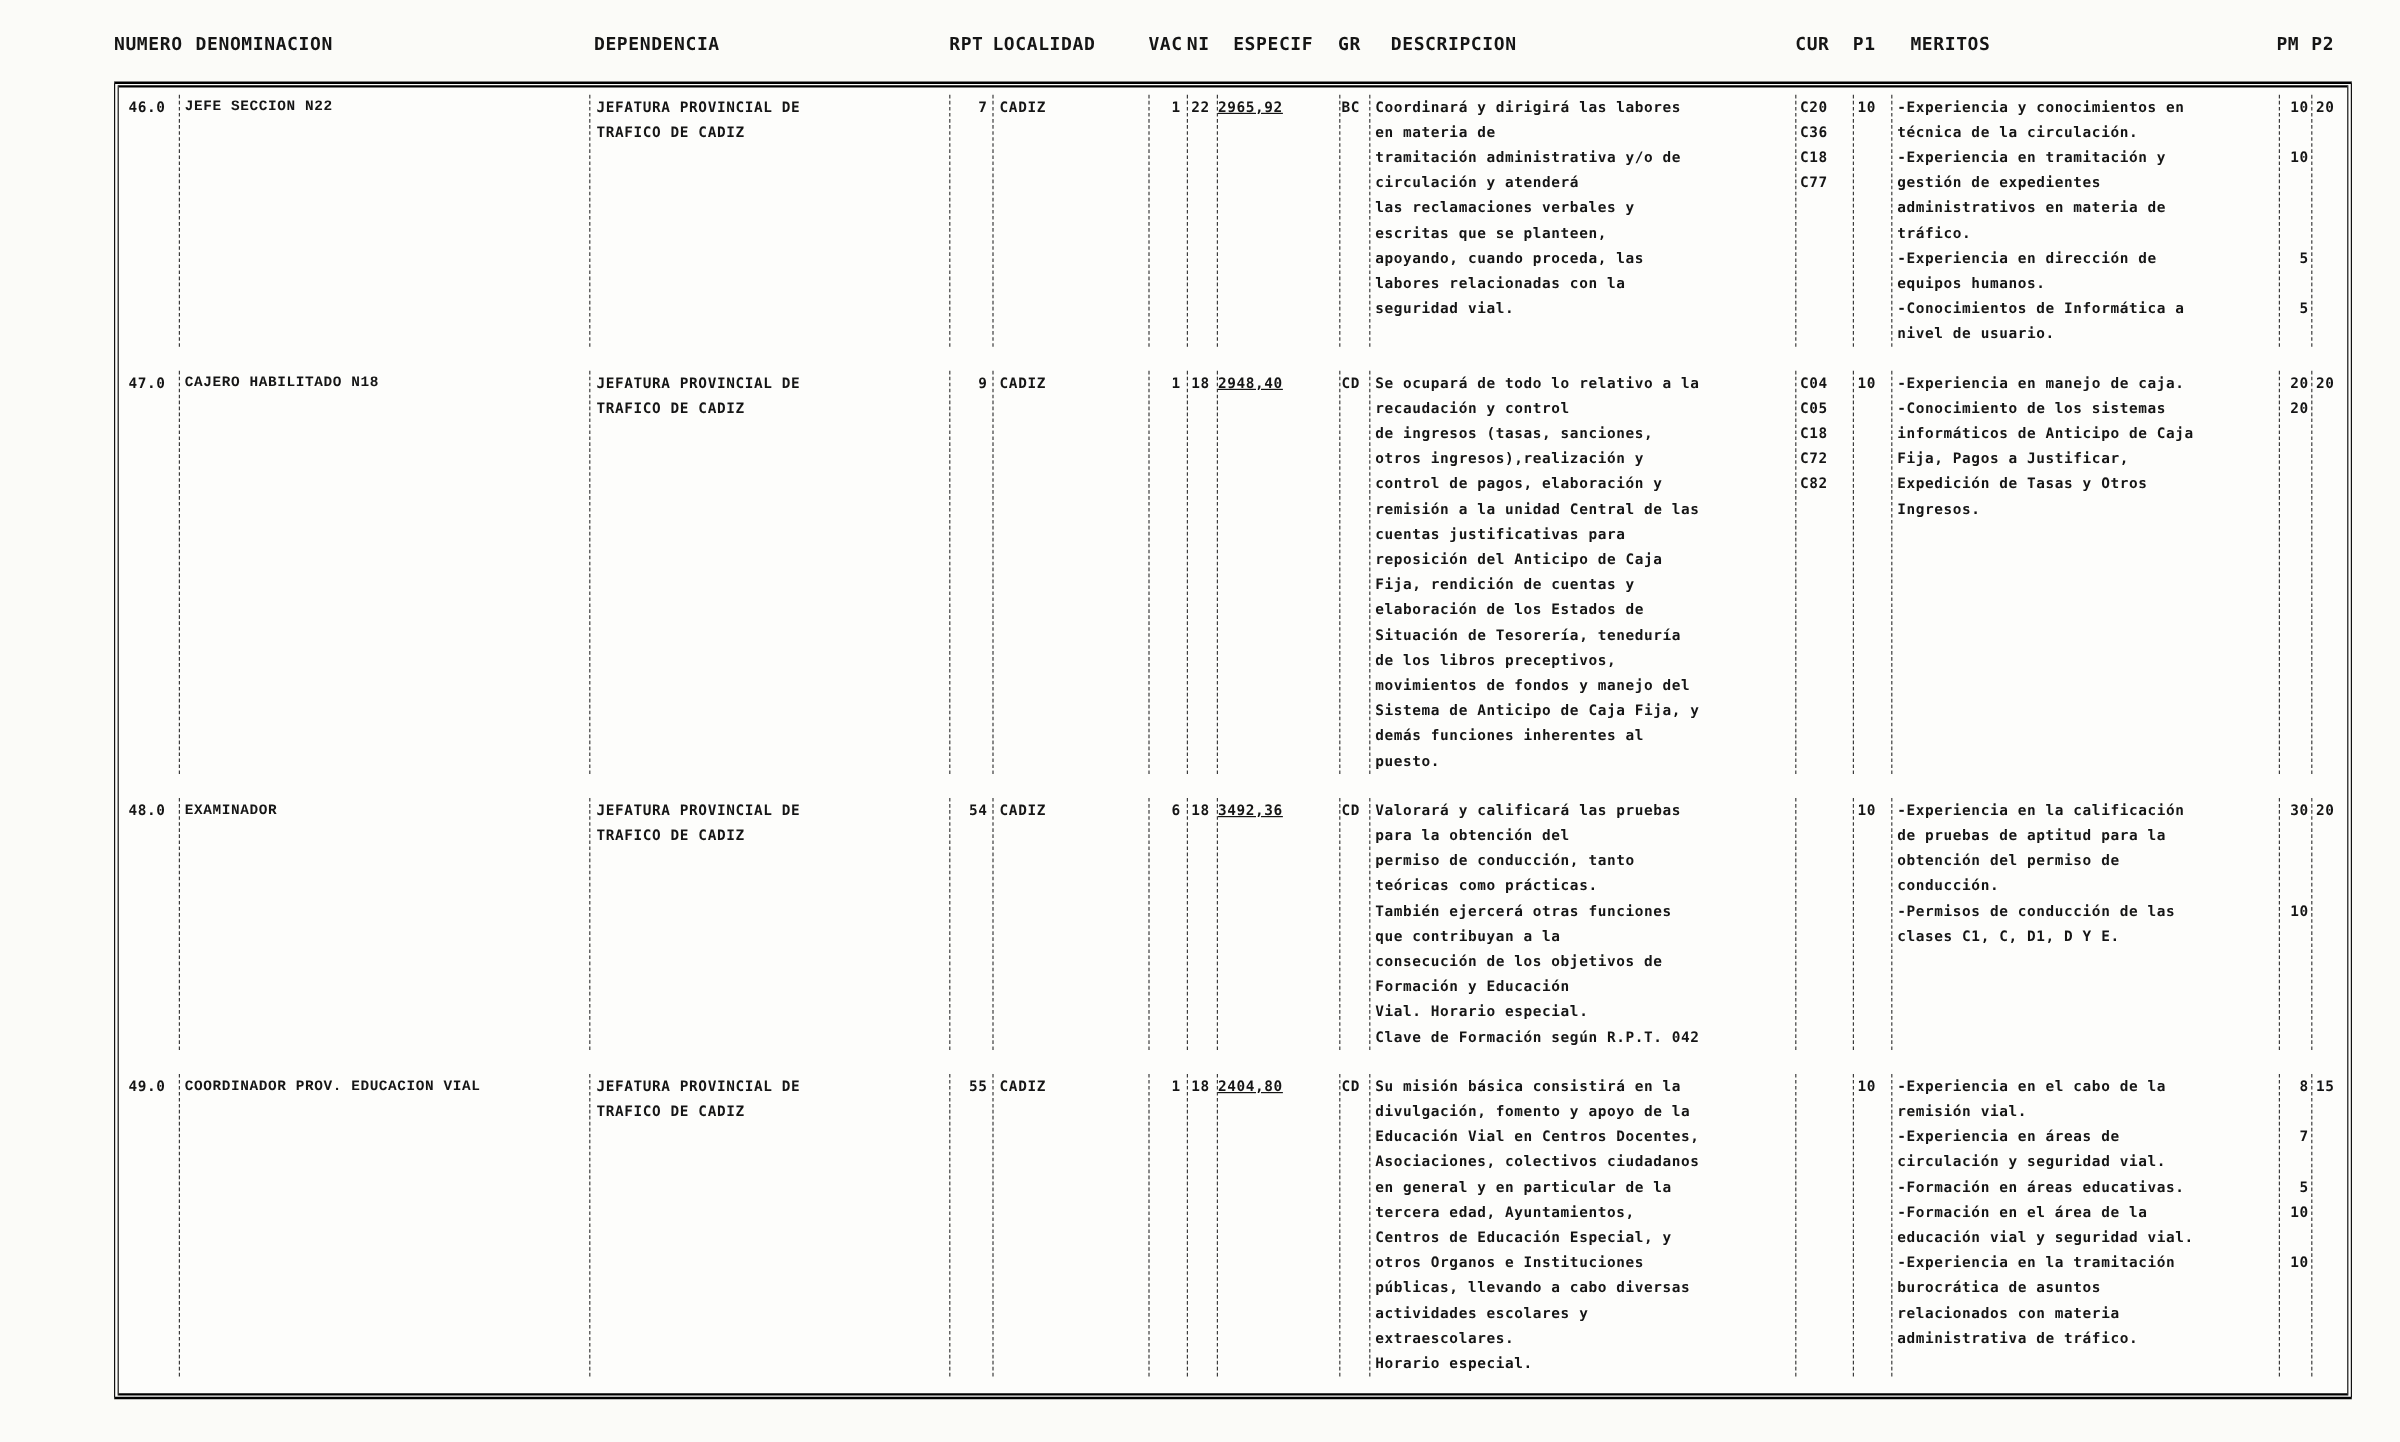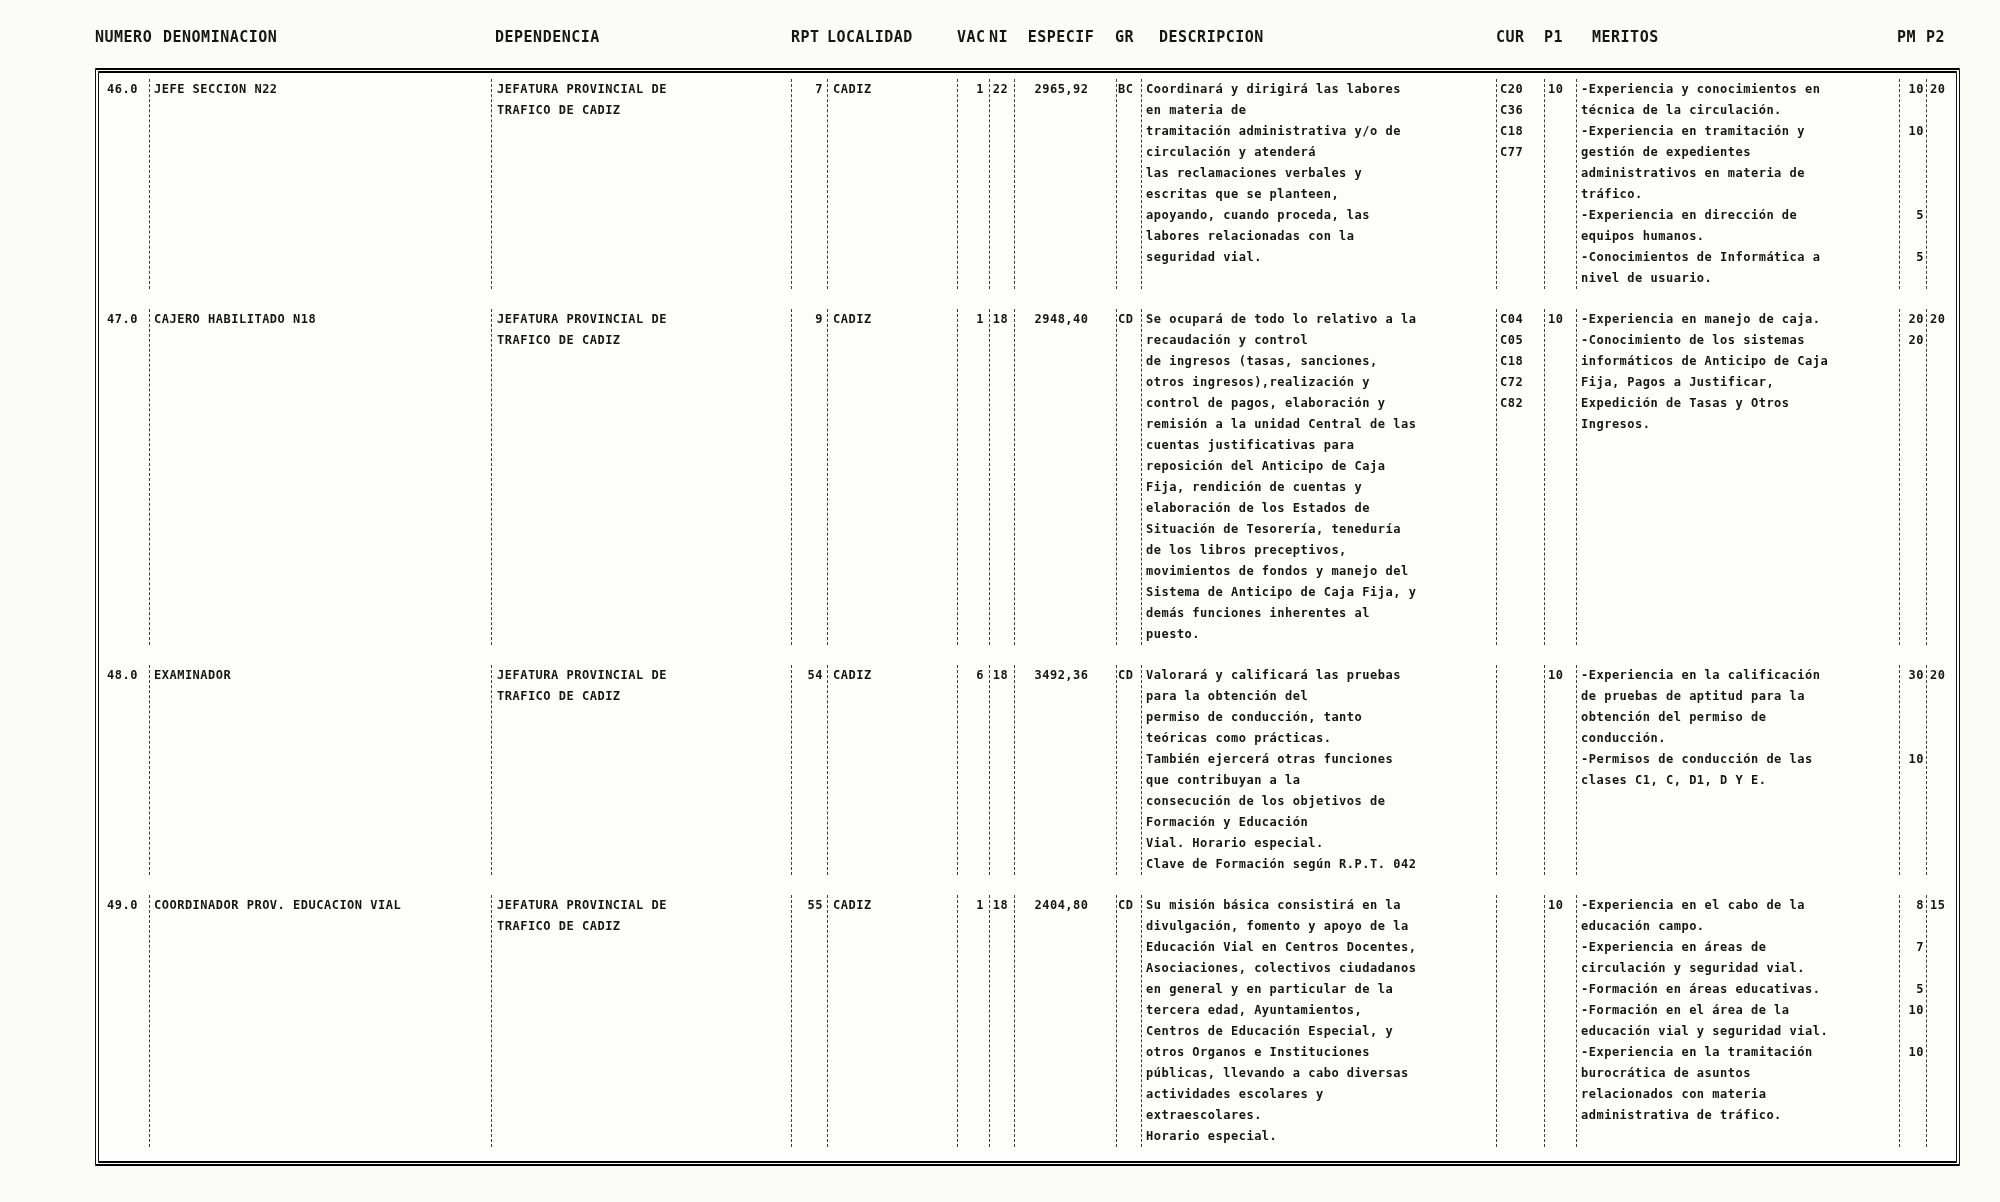--- a/index.html
+++ b/index.html
@@ -34,27 +34,27 @@
   .row{padding:6px 0 14px 0;}
   .cell{
     box-sizing:border-box;
     border-left:1.5px dashed #3c3c3c;
     font-size:12px;letter-spacing:.5px;
     overflow:hidden;white-space:nowrap;
   }
   .cell:first-child{border-left:none;}
   .ln{min-height:21px;line-height:21px;}
   .c-numero{padding-left:8px;}
-  .c-denominacion{padding-left:4px;}
+  .c-denominacion{padding-left:4px;font-family:Liberation Mono, monospace;}
   .c-dependencia{padding-left:5px;}
   .c-rpt{text-align:right;padding-right:4px;}
   .c-localidad{padding-left:5px;}
   .c-vac{text-align:right;padding-right:5px;}
   .c-ni{text-align:center;padding-right:3px;}
-  .c-especif{text-align:center;padding-right:8px;}
+  .c-especif{text-align:left;padding-right:8px;text-decoration:underline;}
   .c-gr{padding-left:1px;}
   .c-descripcion{padding-left:4px;}
   .c-cur{padding-left:3px;}
   .c-p1{padding-left:3px;}
   .c-meritos{padding-left:4px;}
   .c-pm{text-align:right;padding-right:2px;}
   .c-p2{padding-left:3px;}
 </style>
 </head>
 <body>
@@ -365,21 +365,21 @@
             <div class="ln">Horario especial.</div>
           </div>
           <div class="cell c-cur">
             <div class="ln"></div>
           </div>
           <div class="cell c-p1">
             <div class="ln">10</div>
           </div>
           <div class="cell c-meritos">
             <div class="ln">-Experiencia en el cabo de la</div>
-            <div class="ln">educación campo.</div>
+            <div class="ln">remisión vial.</div>
             <div class="ln">-Experiencia en áreas de</div>
             <div class="ln">circulación y seguridad vial.</div>
             <div class="ln">-Formación en áreas educativas.</div>
             <div class="ln">-Formación en el área de la</div>
             <div class="ln">educación vial y seguridad vial.</div>
             <div class="ln">-Experiencia en la tramitación</div>
             <div class="ln">burocrática de asuntos</div>
             <div class="ln">relacionados con materia</div>
             <div class="ln">administrativa de tráfico.</div>
           </div>

